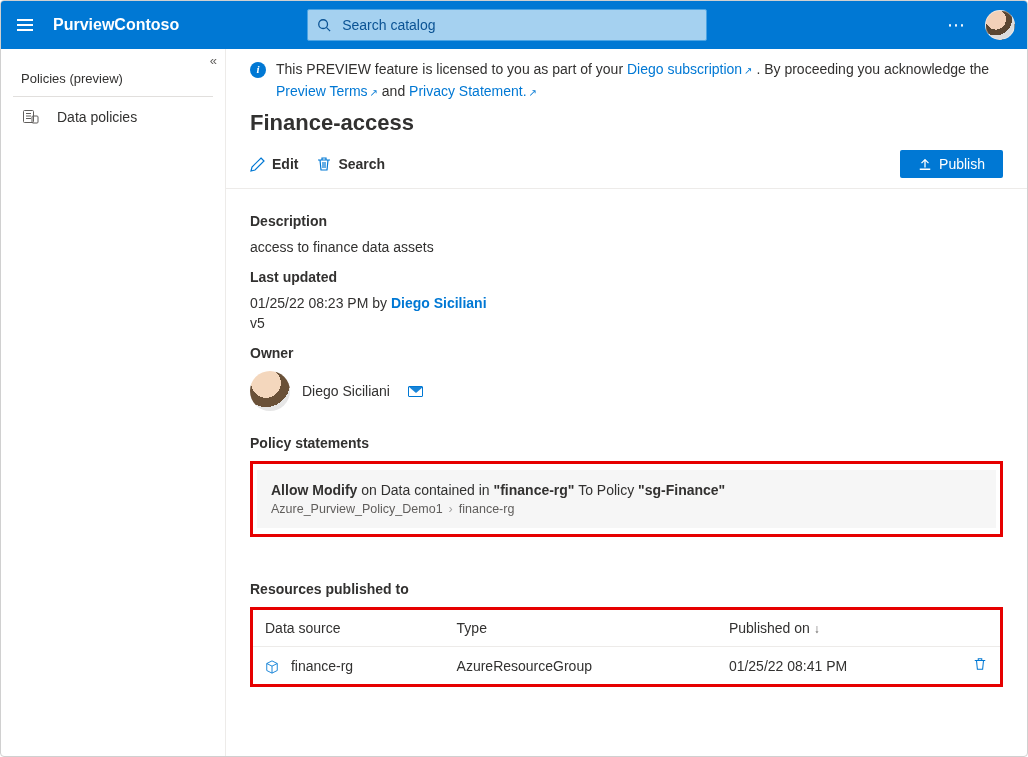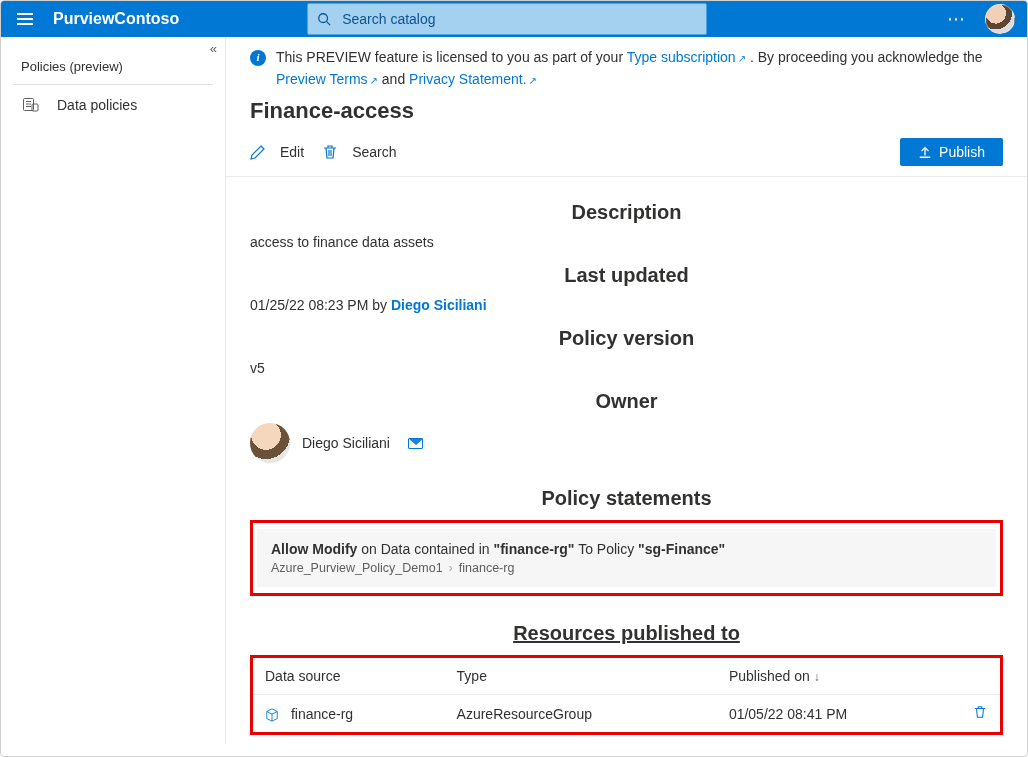--- a/index.html
+++ b/index.html
@@ -9,21 +9,21 @@
     color: #323130;
     background: #fff;
     width: 1028px;
     height: 757px;
     overflow: hidden;
     border: 1px solid #d0d0d0;
     border-radius: 4px;
   }
   
   .topbar {
-    height: 36px;
+    height: 48px;
     background: #0078d4;
     color: #fff;
     display: flex;
     align-items: center;
     padding: 0 12px;
     gap: 16px;
   }
   .hamburger-icon { display:flex; flex-direction:column; gap:3px; cursor:pointer; padding:4px;}
   .hamburger-icon span { width:16px; height:2px; background:#fff; display:block;}
   .brand { font-size: 16px; font-weight: 600; }
@@ -96,31 +96,31 @@
   .preview-banner a { color:#0078d4; text-decoration:none; }
   .ext-icon { font-size:10px; margin-left:2px; }
   .page-title {
     font-size: 22px; font-weight:600; padding: 2px 24px 8px 24px;
   }
   .toolbar {
     display:flex; align-items:center; padding: 6px 24px 10px 24px;
     border-bottom:1px solid #edebe9;
     gap: 18px;
   }
-  .tool-btn { display:flex; align-items:center; gap:14px; color:#323130; cursor:pointer; font-size:14px;}
+  .tool-btn { display:flex; align-items:center; gap:6px; color:#323130; cursor:pointer; font-size:14px;font-weight:bold;}
   .tool-btn svg, .tool-btn .icon { width:16px; height:16px; color:#0078d4;}
   .publish-btn {
     margin-left:auto;
     background:#0078d4; color:#fff; border:none; border-radius:2px;
     padding: 6px 18px; font-size:14px; cursor:pointer;
     display:flex; align-items:center; gap:7px;
   }
   .publish-btn svg { width:14px; height:14px; }
   .content { padding: 16px 24px 24px 24px; }
-  .section-label { font-weight:600; font-size:20px; margin-top: 14px; margin-bottom:10px;text-align:center;}
+  .section-label { font-weight:600; font-size:14px; margin-top: 14px; margin-bottom:10px;}
   .section-label:first-child { margin-top:8px;}
   .section-value { font-size:14px; color:#323130; margin-bottom: 4px;}
   .user-link { color:#0078d4; font-weight:600; text-decoration:none;}
   .owner-row { display:flex; align-items:center; gap:12px; margin-top:4px;}
   .owner-avatar {
     width:40px; height:40px; border-radius:50%;
     background: radial-gradient(circle at 40% 30%, #f4d7bd 0 40%, #6a5138 40% 65%, #e6e6e6 65% 100%);
   }
   .mail-icon { width:15px; height:11px; border:1px solid #0078d4; display:inline-block; position:relative; margin-left:6px; border-radius:1px;}
   .mail-icon::before { content:""; position:absolute; left:0; right:0; top:0; height:0; border-left:7px solid transparent; border-right:7px solid transparent; border-top:6px solid #0078d4; opacity:.9;}
@@ -192,21 +192,21 @@
       </svg>
       <span>Data policies</span>
     </div>
   </div>
 
   <div class="main">
     <div class="preview-banner">
       <span class="info-icon">i</span>
       <span>
         <span>This PREVIEW feature is licensed to you as part of your </span>
-        <a href="#"><span>Type subscription</span><span class="ext-icon">↗</span></a>
+        <a href="#"><span>Diego subscription</span><span class="ext-icon">↗</span></a>
         <span>. By proceeding you acknowledge the </span><br>
         <a href="#"><span>Preview Terms</span><span class="ext-icon">↗</span></a>
         <span> and </span>
         <a href="#"><span>Privacy Statement.</span><span class="ext-icon">↗</span></a>
       </span>
     </div>
 
     <div class="page-title">Finance-access</div>
 
     <div class="toolbar">
@@ -235,21 +235,20 @@
     <div class="content">
       <div class="section-label">Description</div>
       <div class="section-value">access to finance data assets</div>
 
       <div class="section-label">Last updated</div>
       <div class="section-value">
         <span>01/25/22 08:23 PM by </span>
         <a href="#" class="user-link">Diego Siciliani</a>
       </div>
 
-      <div class="section-label">Policy version</div>
       <div class="section-value">v5</div>
 
       <div class="section-label">Owner</div>
       <div class="owner-row">
         <div class="owner-avatar"></div>
         <span>Diego Siciliani</span>
         <span class="mail-icon"></span>
       </div>
 
       <div class="section-label" style="margin-top:24px;">Policy statements</div>
@@ -257,21 +256,21 @@
         <div class="statement-inner">
           <div class="statement-line1">
             <span class="strong">Allow Modify</span><span> on Data contained in </span><span class="strong">"finance-rg"</span><span>  To Policy </span><span class="strong">"sg-Finance"</span>
           </div>
           <div class="crumb">
             <span>Azure_Purview_Policy_Demo1</span><span class="sep">›</span><span>finance-rg</span>
           </div>
         </div>
       </div>
 
-      <div class="section-label" style="margin-top:26px;text-decoration:underline;">Resources published to</div>
+      <div class="section-label" style="margin-top:44px;">Resources published to</div>
       <div class="table-highlight">
         <table class="resources">
           <thead>
             <tr>
               <th>Data source</th>
               <th>Type</th>
               <th>
                 <span>Published on</span><span class="sort-arrow">↓</span>
               </th>
               <th class="col-action"></th>
@@ -280,21 +279,21 @@
           <tbody>
             <tr>
               <td>
                 <svg class="cube-icon" viewBox="0 0 16 16" fill="none" stroke="#0078d4" stroke-width="1">
                   <path d="M8 1l6 3v8l-6 3-6-3V4l6-3z"></path>
                     <path d="M2 4l6 3 6-3M8 7v8"></path>
                 </svg>
                 <span>finance-rg</span>
               </td>
               <td>AzureResourceGroup</td>
-              <td>01/05/22 08:41 PM</td>
+              <td>01/25/22 08:41 PM</td>
               <td class="col-action">
                 <svg class="trash-icon" viewBox="0 0 16 16" fill="none" stroke="#0078d4" stroke-width="1.2">
                   <path d="M2 4h12M6 4V2h4v2M4 4l1 10h6l1-10"></path>
                 </svg>
               </td>
             </tr>
           </tbody>
         </table>
       </div>
     </div>

